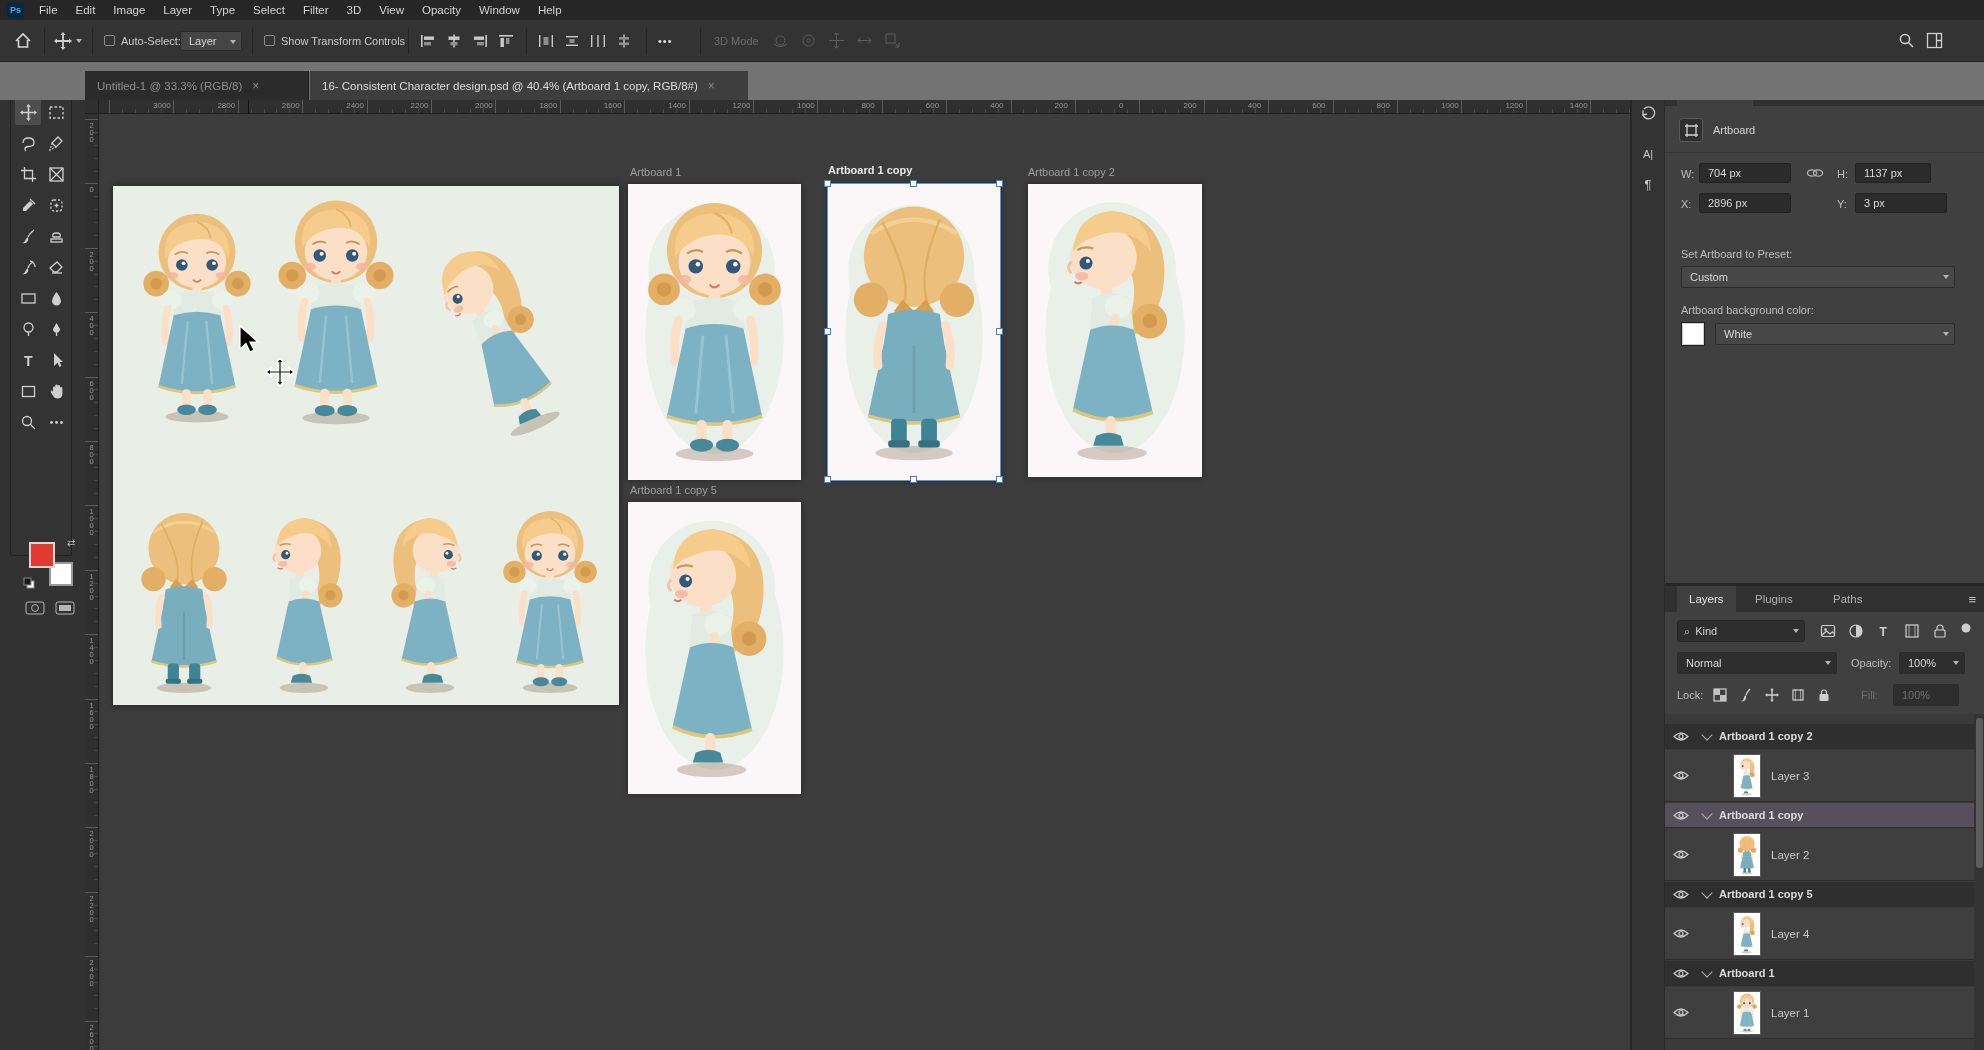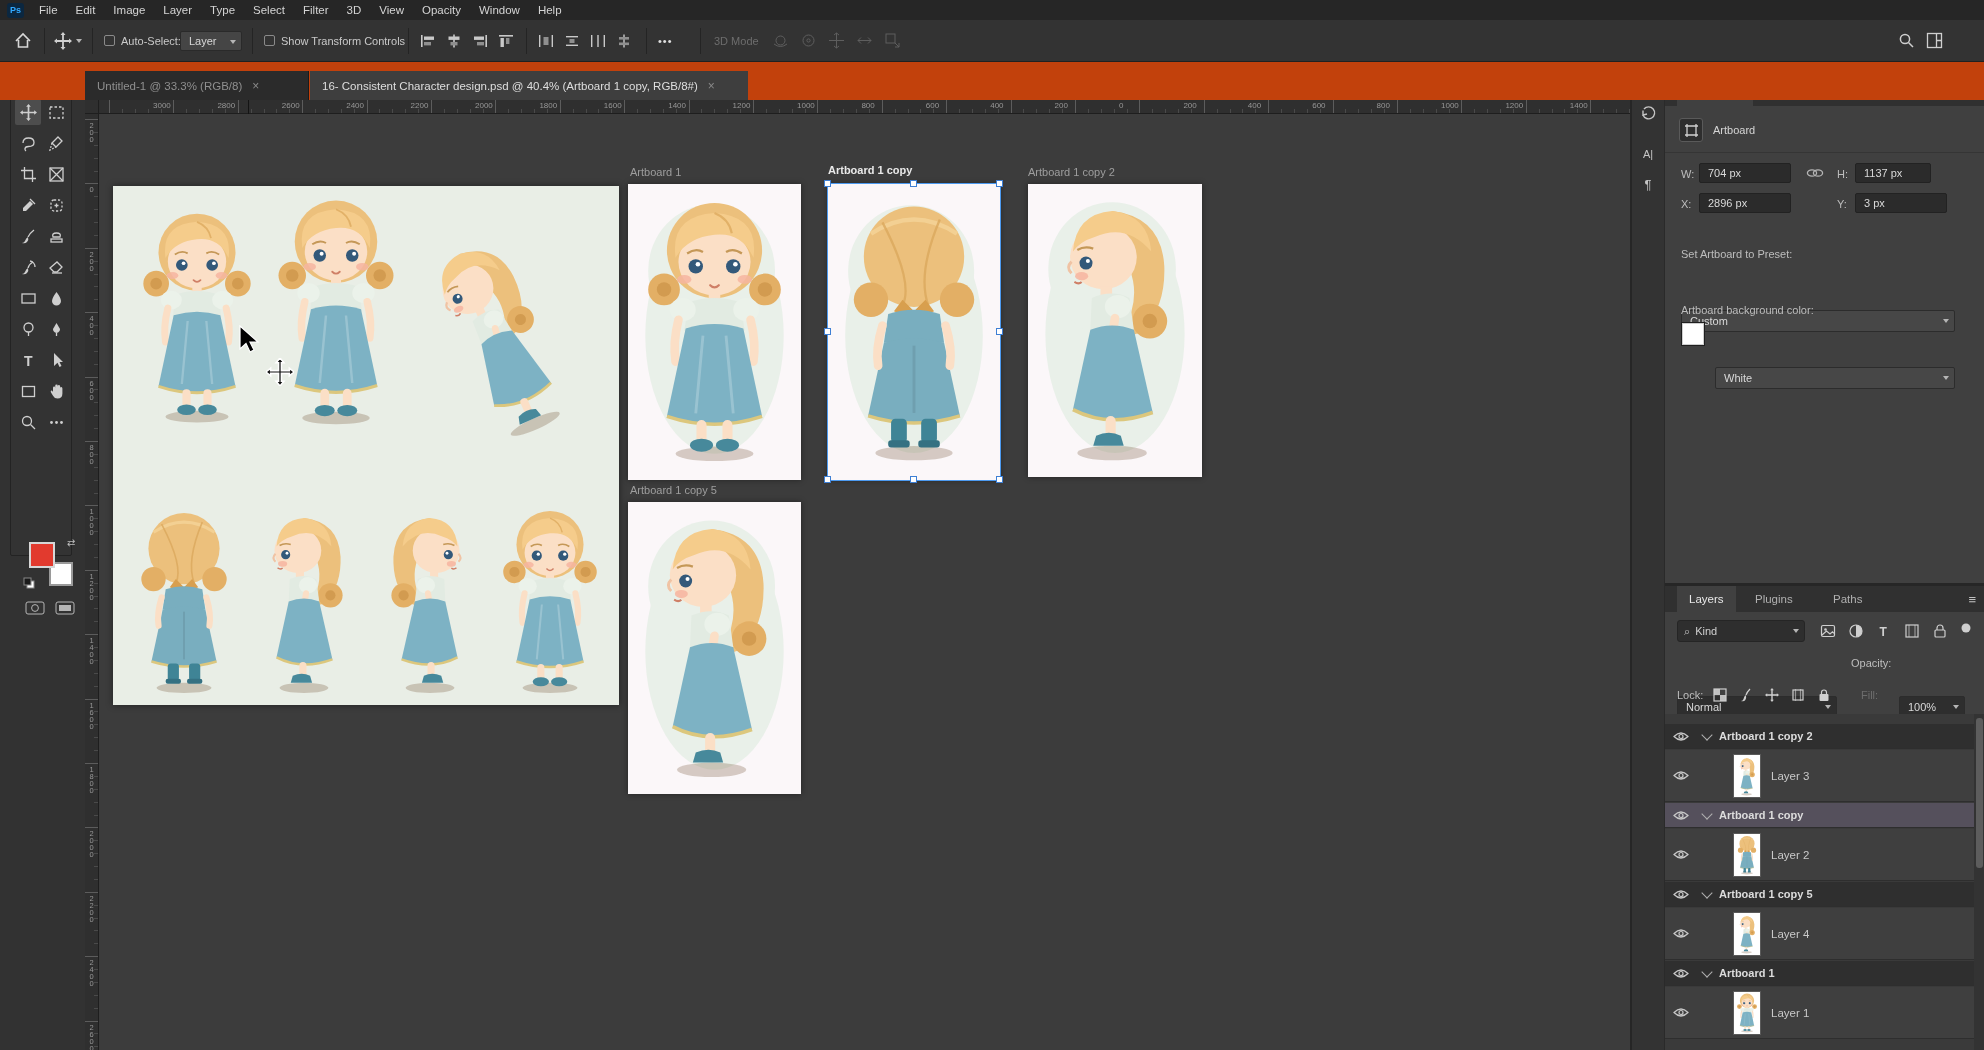--- a/index.html
+++ b/index.html
@@ -18,21 +18,21 @@
   .ob { position:absolute; top:0; height:41px; display:flex; align-items:center; }
   .vsep { position:absolute; top:8px; width:1px; height:26px; background:#242424; }
   .chk { width:11px; height:11px; border:1px solid #8a8a8a; border-radius:2px; background:transparent; margin-right:6px; }
   .ob-label { font-size:11px; color:#c9c9c9; }
   .dd { background:#454545; border:1px solid #2a2a2a; border-radius:2px; height:20px; display:flex; align-items:center; padding:0 18px 0 8px; position:relative; font-size:11px; color:#d8d8d8; }
   .caret { position:absolute; right:5px; top:8px; width:0; height:0; border-left:3.5px solid transparent; border-right:3.5px solid transparent; border-top:4px solid #b5b5b5; }
   .dim { color:#6d6d6d !important; }
   .icon-dim path, .icon-dim rect, .icon-dim circle, .icon-dim line { stroke:#5e5e5e !important; fill:none; }
 
   
-  #tabbar { left:0; top:62px; width:1984px; height:38px; background:#c2410c; z-index:48; }
+  #tabbar { left:0; top:62px; width:1984px; height:38px; background:#737373; z-index:48; }
   .doc-tab { position:absolute; bottom:0; height:29px; display:flex; align-items:center; padding:0 12px; font-size:11.5px; white-space:nowrap; }
   .doc-tab.inactive { background:#2b2b2b; color:#8f8f8f; border-right:1px solid #1a1a1a; }
   .doc-tab.active { background:#3e3e3e; color:#dedede; }
   .tab-close { margin-left:10px; color:#8a8a8a; font-size:12px; }
 
   
   #ruler-corner { left:85px; top:100px; width:14px; height:14px; background:#2f2f2f; border-right:1px solid #1e1e1e; border-bottom:1px solid #1e1e1e; z-index:40; }
   #ruler-top { left:99px; top:100px; width:1531px; height:14px; background:#2f2f2f; border-bottom:1px solid #1e1e1e; z-index:40; overflow:hidden;
     background-image:
       repeating-linear-gradient(90deg, #5c5c5c 0 1px, transparent 1px 64.4px),
@@ -81,21 +81,21 @@
   #dock-strip { position:absolute; left:0; top:0; width:33px; height:988px; background:#333333; border-right:1px solid #2a2a2a; }
   .strip-icon { position:absolute; left:6px; width:20px; height:20px; display:flex; align-items:center; justify-content:center; color:#c5c5c5; font-size:12px; }
   #panelcol { position:absolute; left:33px; top:0; width:321px; height:988px; }
   .ptab-strip { position:absolute; left:0; width:321px; background:#303030; }
   .ptab { position:absolute; bottom:0; height:26px; padding:0 12px; font-size:11.5px; color:#b0b0b0; display:flex; align-items:center; }
   .ptab.active { background:#404040; color:#e8e8e8;align-items:center; }
   .hamburger { position:absolute; color:#c0c0c0; font-size:13px; letter-spacing:0; }
   .panel-body { position:absolute; left:0; width:321px; background:#404040; }
   .p-label { position:absolute; font-size:11px; color:#bdbdbd; }
   .p-input { position:absolute; height:20px; background:#2b2b2b; border:1px solid #222222; border-radius:2px; color:#d9d9d9; font-size:11px; display:flex; align-items:center; padding:0 8px; }
-  .p-drop { position:absolute; height:22px; background:#474747; border:1px solid #2c2c2c; border-radius:2px; color:#d9d9d9; font-size:11px; display:flex; align-items:center; padding:0 18px 0 8px;margin-top:44px; }
+  .p-drop { position:absolute; height:22px; background:#474747; border:1px solid #2c2c2c; border-radius:2px; color:#d9d9d9; font-size:11px; display:flex; align-items:center; padding:0 18px 0 8px; }
   .p-sep { position:absolute; left:0; width:321px; height:1px; background:#353535; }
 
   
   #kind-box { position:absolute; height:22px; background:#2e2e2e; border:1px solid #252525; border-radius:3px; color:#d0d0d0; font-size:11px; display:flex; align-items:center; padding:0 18px 0 6px; }
   .flt-icon { position:absolute; top:0; width:22px; height:22px; display:flex; align-items:center; justify-content:center; }
   .flt-icon svg path, .flt-icon svg rect, .flt-icon svg circle { stroke:#cfcfcf; stroke-width:1.2; fill:none; }
   .flt-icon svg .fill { fill:#cfcfcf; stroke:none; }
   #layers-list { position:absolute; left:0; top:652px; width:309px; height:336px; background:#3a3a3a; overflow:hidden; }
   .lrow { position:absolute; left:0; width:309px; border-bottom:1px solid #2e2e2e; display:flex; align-items:center; }
   .lrow.header { height:25px; background:#2f2f2f; }

